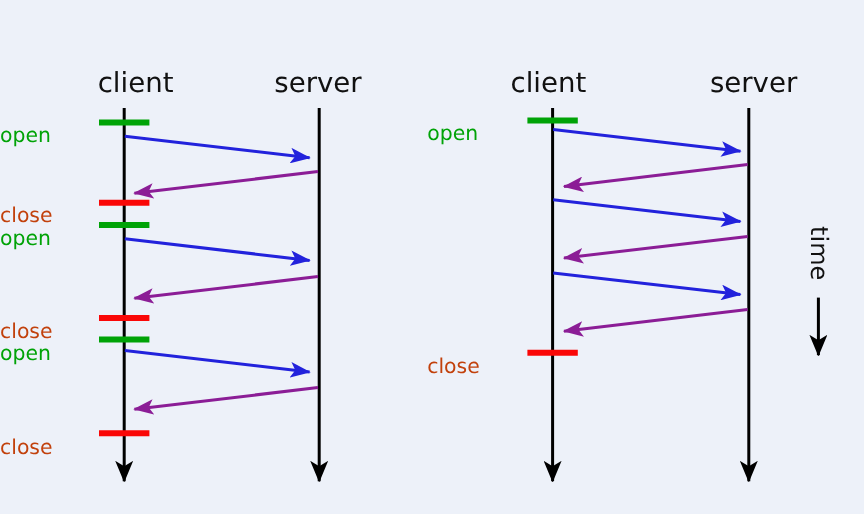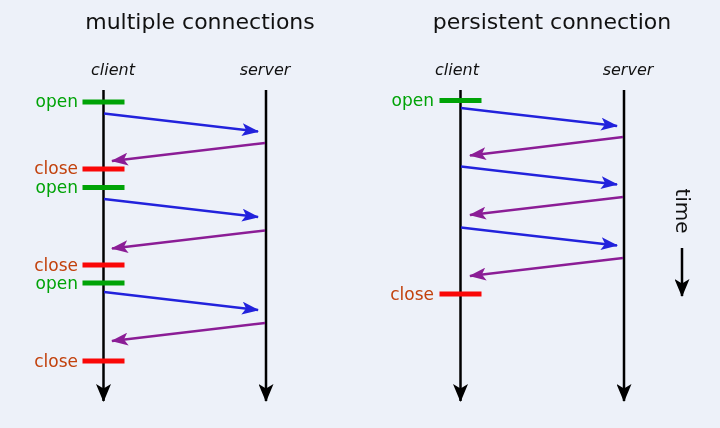--- a/index.html
+++ b/index.html
@@ -7,22 +7,22 @@
     width:720px;height:428px;
     background:#edf1f9;
     font-family:"DejaVu Sans", sans-serif;
     position:relative;
     overflow:hidden;
   }
   .stage{position:absolute;left:0;top:0;width:720px;height:428px;}
   svg.canvas{position:absolute;left:0;top:0;}
   .txt{position:absolute;color:#111;white-space:nowrap;}
   .title{font-size:22px;line-height:26px;width:320px;text-align:center;top:9px;}
-  .colhdr{font-size:16px;line-height:26px;width:120px;text-align:center;top:57px;font-style:italic;}
-  .evt{font-size:17px;line-height:20px;width:78px;text-align:right;}
+  .colhdr{font-size:23px;line-height:26px;width:120px;text-align:center;top:57px;}
+  .evt{font-size:17px;line-height:20px;width:78px;text-align:left;margin-top:12px;}
   .evt.open{color:#00a307;}
   .evt.close{color:#c2410c;}
   .evt-left{left:0;}
   .evt-right{left:356px;}
   .time-label{
     font-size:20px;line-height:24px;width:70px;text-align:center;
     left:648px;top:199px;
     transform:rotate(90deg);
   }
 </style>
@@ -78,22 +78,20 @@
       <line x1="461" y1="227.5" x2="617" y2="245.5" stroke-width="2.5" marker-end="url(#head-blue)" stroke="#2222dc"></line>
 
       <line x1="623" y1="137" x2="470" y2="155.5" stroke-width="2.5" marker-end="url(#head-purple)" stroke="#8b1d96"></line>
       <line x1="623" y1="197" x2="470" y2="215" stroke-width="2.5" marker-end="url(#head-purple)" stroke="#8b1d96"></line>
       <line x1="623" y1="258" x2="470" y2="276" stroke-width="2.5" marker-end="url(#head-purple)" stroke="#8b1d96"></line>
     </g>
 
     <line x1="682" y1="248" x2="682" y2="296" stroke-width="2.5" marker-end="url(#head-black)" stroke="#000000"></line>
   </svg>
 
-  <div class="txt title" style="left:40px;">multiple connections</div>
-  <div class="txt title" style="left:392px;">persistent connection</div>
 
   <div class="txt colhdr" style="left:53px;">client</div>
   <div class="txt colhdr" style="left:205px;">server</div>
   <div class="txt colhdr" style="left:397px;">client</div>
   <div class="txt colhdr" style="left:568px;">server</div>
 
   <div class="txt evt evt-left open" style="top:91px;">open</div>
   <div class="txt evt evt-left close" style="top:158px;">close</div>
   <div class="txt evt evt-left open" style="top:177px;">open</div>
   <div class="txt evt evt-left close" style="top:255px;">close</div>

